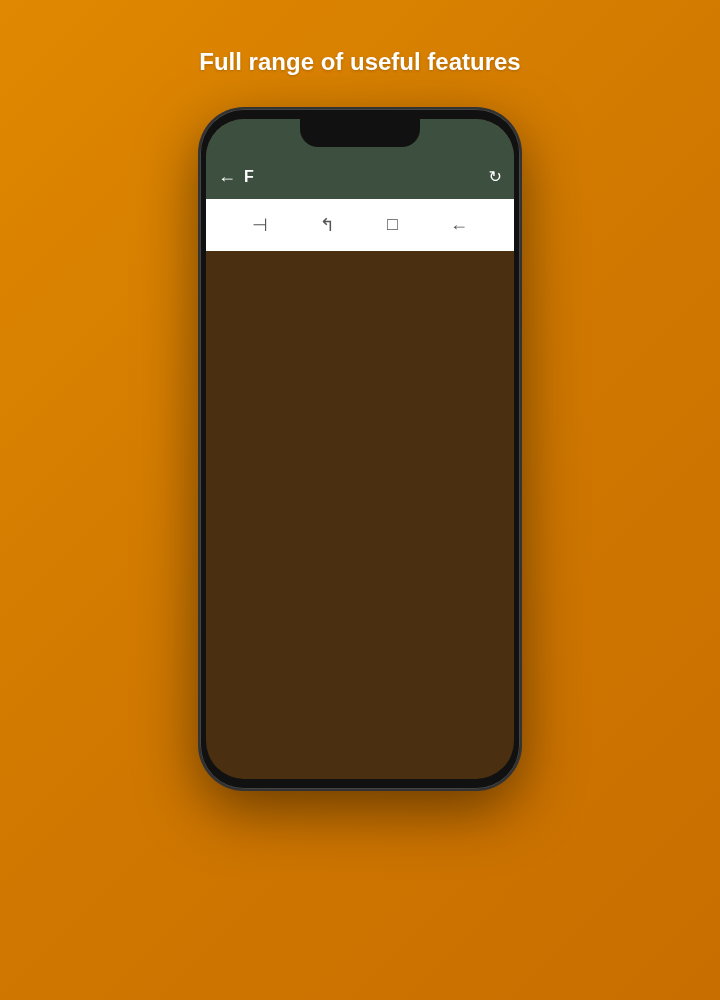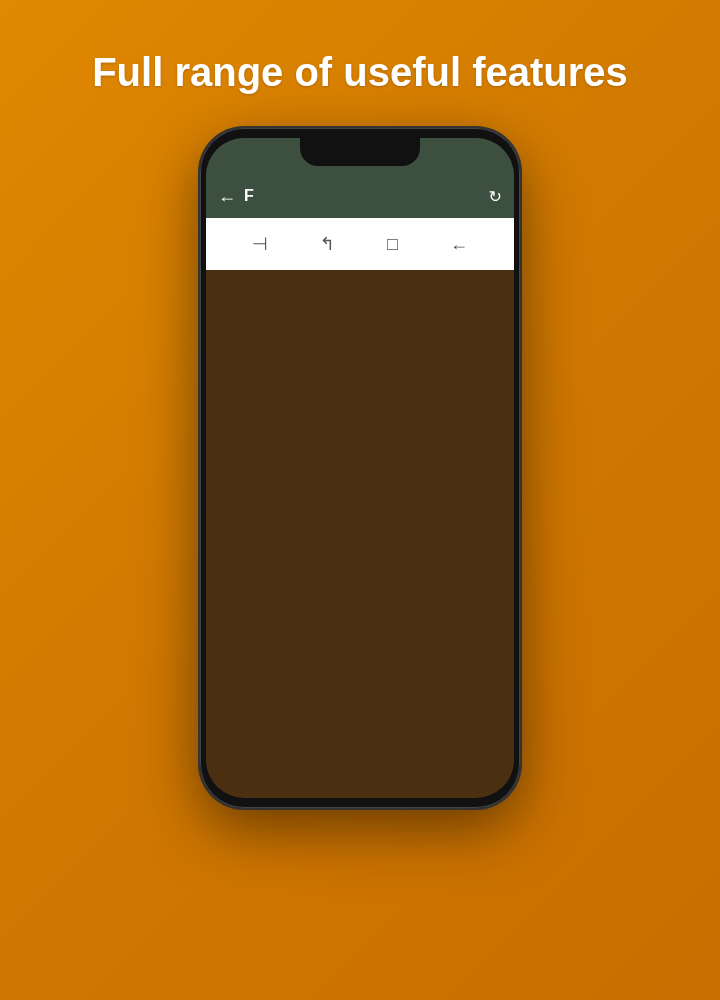--- a/index.html
+++ b/index.html
@@ -11,21 +11,21 @@
       display: flex;
       flex-direction: column;
       align-items: center;
       justify-content: flex-start;
       font-family: 'Arial', sans-serif;
       overflow: hidden;
     }
 
     .headline {
       color: #fff;
-      font-size: 40px;
+      font-size: 24px;
       font-weight: 900;
       text-align: center;
       margin-top: 48px;
       margin-bottom: 32px;
       line-height: 1.2;
       padding: 0 40px;
       text-shadow: 0 1px 3px rgba(0,0,0,0.2);
     }
 
     

